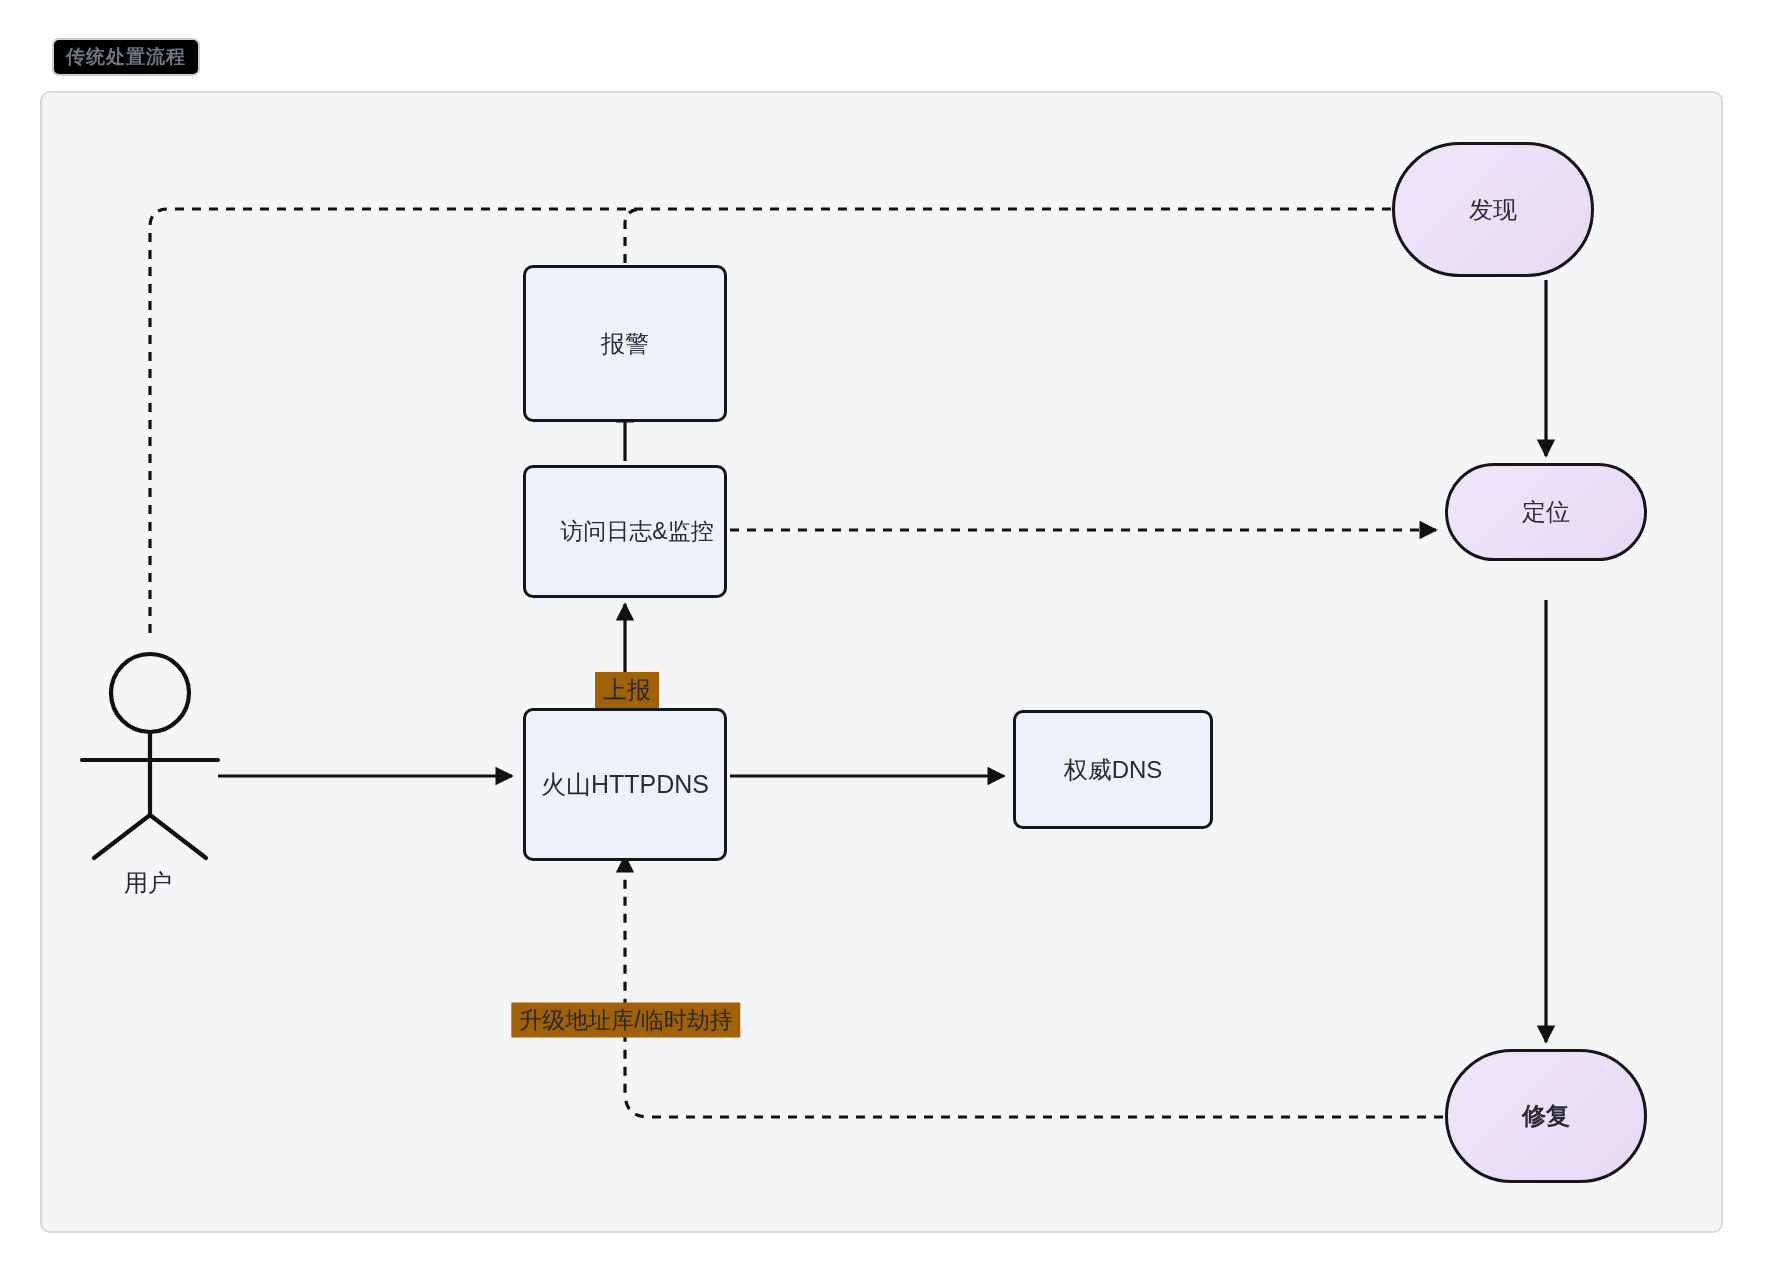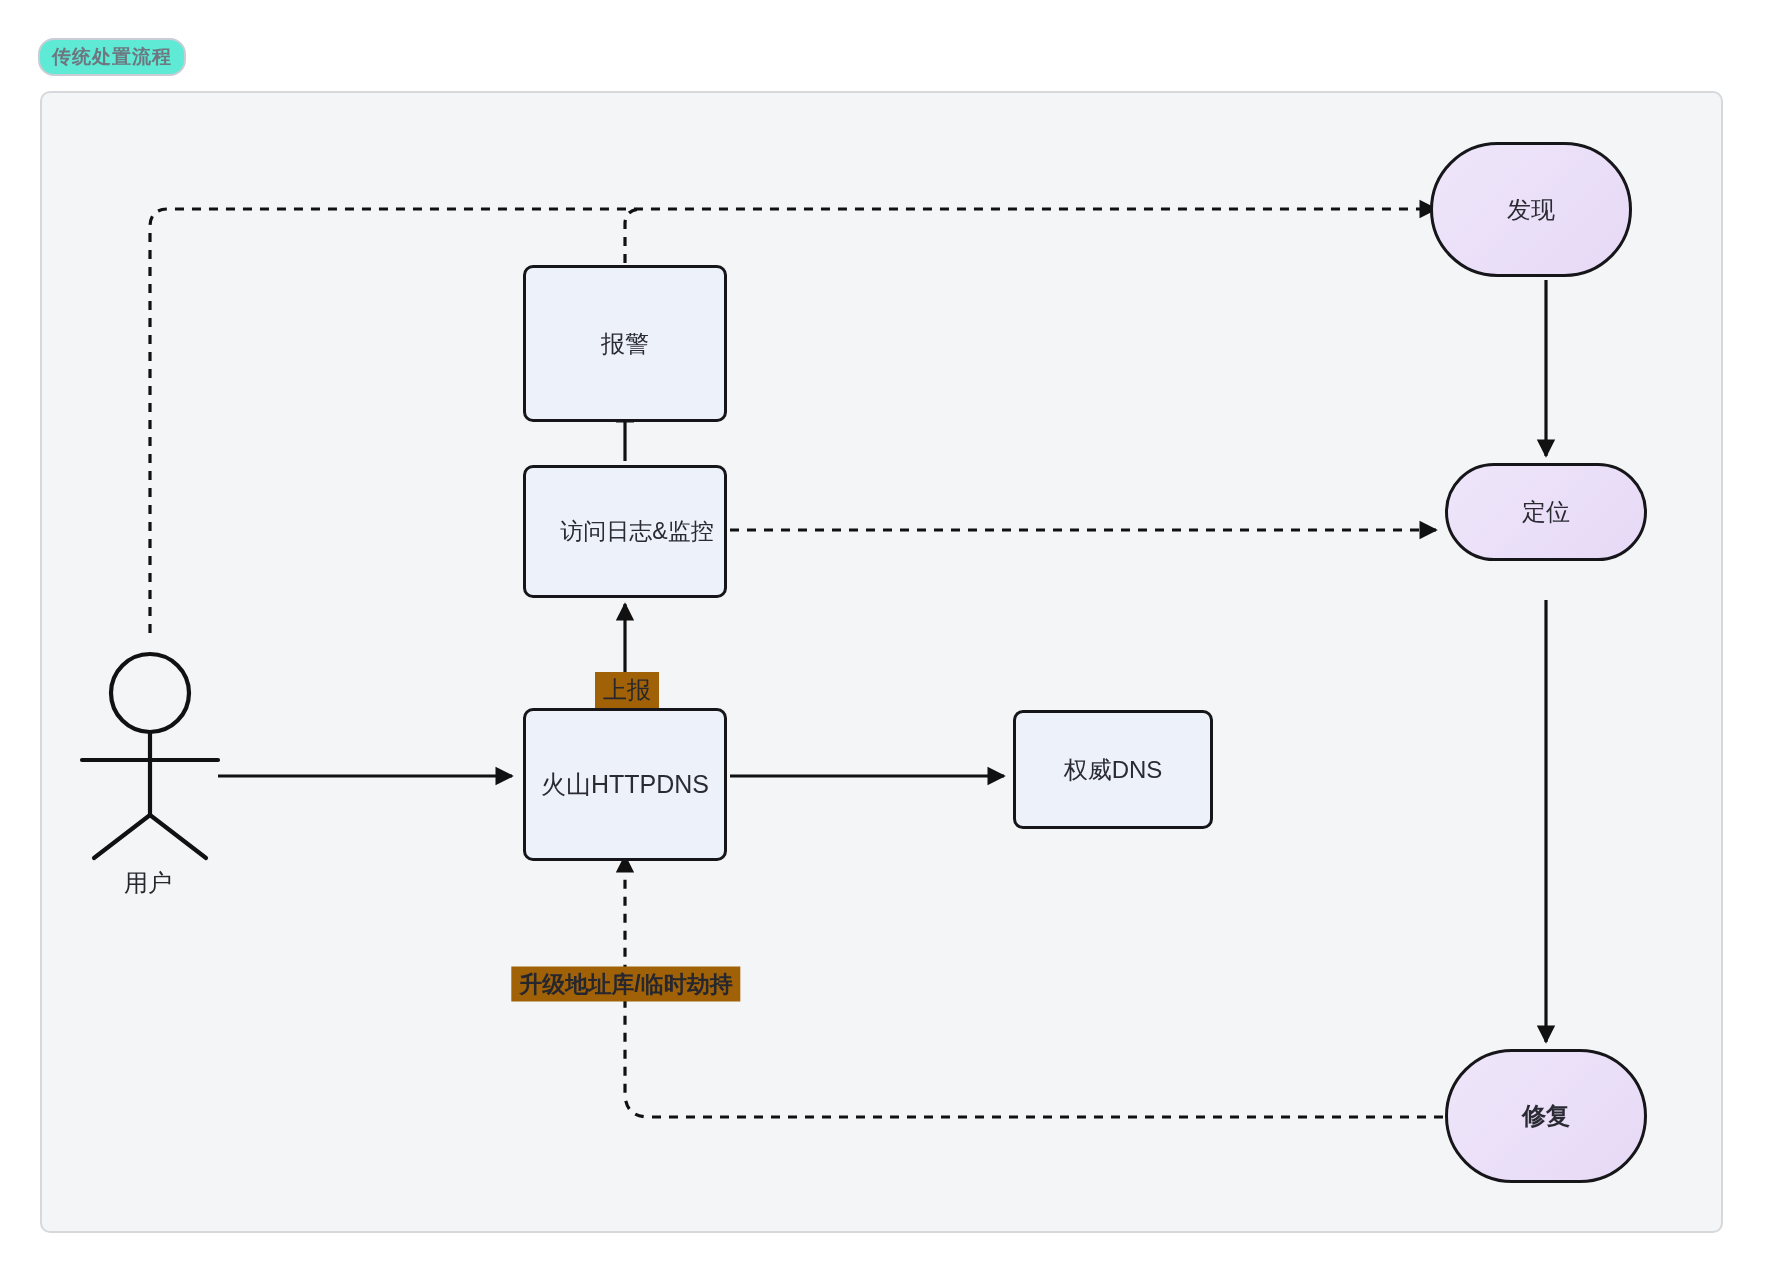--- a/index.html
+++ b/index.html
@@ -2,22 +2,22 @@
 <html><head>
 <meta charset="utf-8">
 <style>
   html,body{margin:0;padding:0;background:#ffffff;}
   body{
     width:1765px;height:1280px;position:relative;overflow:hidden;
     font-family:"Liberation Sans","DejaVu Sans",sans-serif;
     color:#2a2a33;
   }
   .badge{
-    position:absolute;left:38px;top:38px;
-    background:#5eead4;border:2px solid #c9ced6;border-radius:16px;
+    position:absolute;left:52px;top:38px;
+    background:#000000;border:2px solid #c9ced6;border-radius:7px;
     padding:4px 12px;font-size:19px;font-weight:bold;color:#6e7680;
     letter-spacing:1px;
   }
   .panel{
     position:absolute;left:40px;top:91px;width:1683px;height:1142px;
     background:#f4f5f7;border:2px solid #d6d8dc;border-radius:10px;
     box-sizing:border-box;
   }
   .layer{position:absolute;left:0;top:0;width:1765px;height:1280px;}
   .node{
@@ -83,29 +83,29 @@
 </div>
 
 <div class="node rect" style="left:523px;top:708px;width:204px;height:153px;font-size:25px;">
   <span>火山HTTPDNS</span>
 </div>
 
 <div class="node rect" style="left:1013px;top:710px;width:200px;height:119px;">
   <span>权威DNS</span>
 </div>
 
-<div class="node stadium" style="left:1430px;top:142px;width:202px;height:135px;">
+<div class="node stadium" style="left:1392px;top:142px;width:202px;height:135px;">
   <span>发现</span>
 </div>
 
 <div class="node stadium" style="left:1445px;top:463px;width:202px;height:98px;">
   <span>定位</span>
 </div>
 
 <div class="node stadium" style="left:1445px;top:1049px;width:202px;height:134px;font-weight:bold;">
   <span>修复</span>
 </div>
 
 <div class="edge-label" style="left:627px;top:690px;font-size:24px;">上报</div>
 
-<div class="edge-label" style="left:626px;top:984px;font-weight:bold;">升级地址库/临时劫持</div>
+<div class="edge-label" style="left:626px;top:1020px;">升级地址库/临时劫持</div>
 
 <div class="plain-label" style="left:148px;top:883px;">用户</div>
 
 </body></html>

